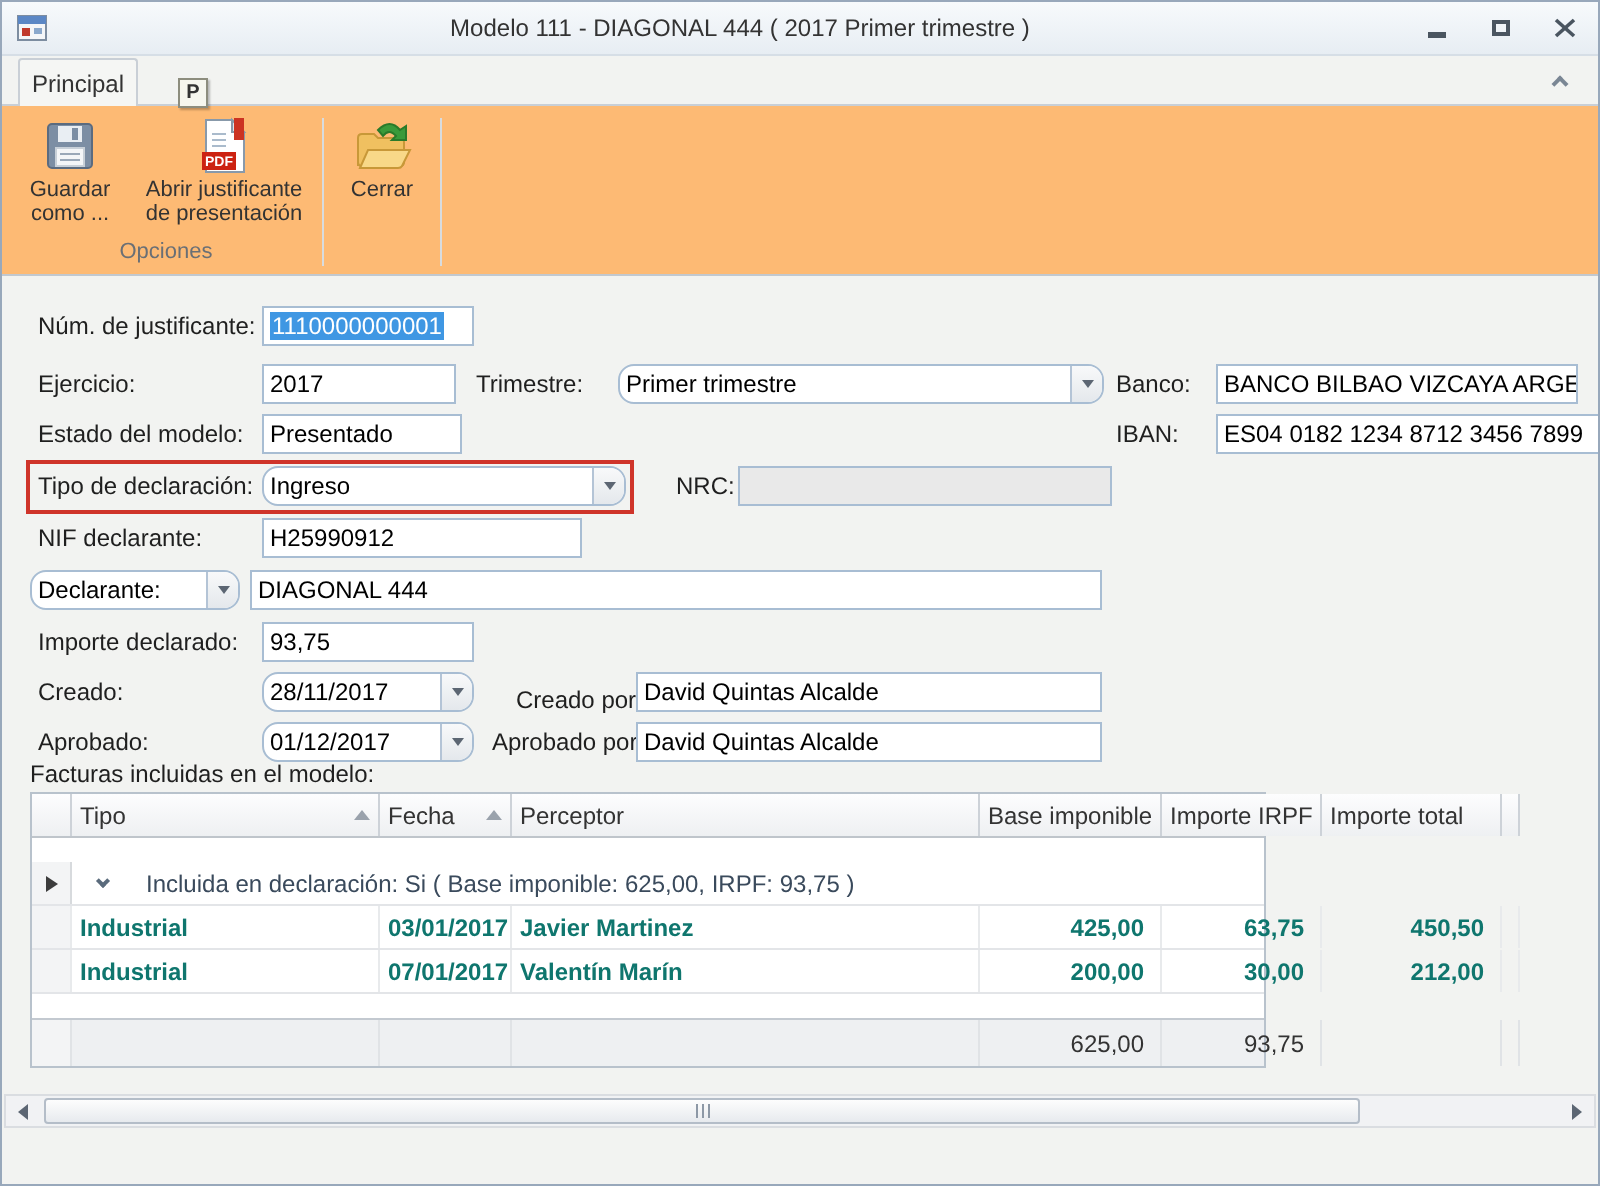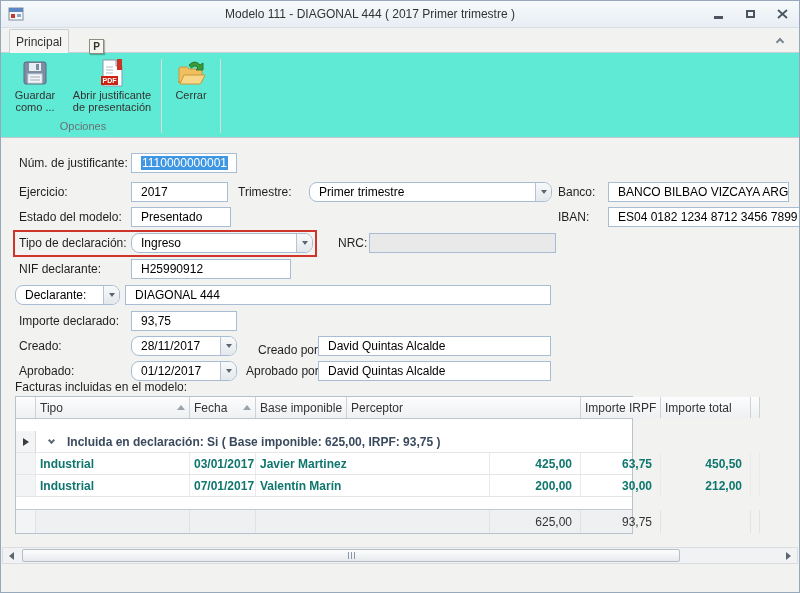--- a/index.html
+++ b/index.html
@@ -22,38 +22,38 @@
   .tabrow { position:absolute; left:0; top:27px; right:0; height:24px; }
   .tab { position:absolute; left:8px; top:1px; width:60px; height:24px; z-index:2;
          background:#f5f6f4; border:1px solid #c9cfd6; border-bottom:none;
          border-radius:2px 2px 0 0; font-size:12px; color:#333;
          display:flex; align-items:center; justify-content:center; }
   .collapse { position:absolute; right:10px; top:6px; width:18px; height:15px;
               display:flex; align-items:flex-start; justify-content:center; }
   .chev-up { display:inline-block; width:6px; height:6px; border:solid #7a8694;
              border-width:0 2px 2px 0; transform:rotate(-135deg); margin-top:5px; }
   .ribbon { position:absolute; left:0; top:51px; right:0; height:86px;
-            background:#5eead4; border-top:1px solid #c9cfd6; border-bottom:1px solid #c2c8cf; }
+            background:#fdba74; border-top:1px solid #c9cfd6; border-bottom:1px solid #c2c8cf; }
   .rbtn { position:absolute; top:4px; height:62px; display:flex; flex-direction:column;
           align-items:center; cursor:default; }
   .ricon { height:32px; display:flex; align-items:center; justify-content:center; }
   .rlabel { font-size:11px; line-height:12px; color:#333; white-space:nowrap; }
   .rsep { position:absolute; top:6px; height:74px; border-left:1px solid #d8dcdf; }
   .grouplabel { position:absolute; left:6px; width:152px; top:67px; text-align:center;
                 font-size:11px; color:#6a6f75; }
   .keytip { position:absolute; left:88px; top:38px; width:15px; height:15px; z-index:5;
             background:#f6f6ee; border:1px solid #8d8d7e; box-shadow:1px 1px 1px rgba(0,0,0,.25);
             font-size:10px; font-weight:bold; color:#333; display:flex; align-items:center;
             justify-content:center; }
 
   
   .flabel { position:absolute; font-size:12px; color:#1f1f1f; line-height:20px;
             height:20px; white-space:nowrap; }
   .fld { position:absolute; height:20px; background:#fff; border:1px solid #a8bdd3;
-         font-size:12px; line-height:18px; padding:0 9px; white-space:nowrap;
+         font-size:12px; line-height:18px; padding:0 3px; white-space:nowrap;
          overflow:hidden; color:#000; }
   .fld.disabled { background:#e9e9e9; }
   .combo { padding-right:18px;border-radius:8px; }
   .dd { position:absolute; right:0; top:0; bottom:0; width:16px;
         background:linear-gradient(#f8f9fa,#e4e8ec); border-left:1px solid #b4c4d6;
         display:flex; align-items:center; justify-content:center; }
   .dd i { width:0; height:0; border-left:3px solid transparent;
           border-right:3px solid transparent; border-top:4px solid #5c6673; }
   .selected-text { background:#3f97e3; color:#fff; padding:0 1px; }
   .redbox { position:absolute; left:12px; top:229px; width:304px; height:27px;
@@ -69,21 +69,21 @@
   .fill { flex:1 1 auto; }
   .gutter { width:20px; background:#f3f4f5; border-right:1px solid #d7dadd; padding:0;
             justify-content:center; }
   .ghead { height:22px; display:flex; border-bottom:1px solid #bfc5cb; }
   .ghead .gcell { background:linear-gradient(#fdfdfe,#eef0f2); border-right:1px solid #cdd2d8;
                   color:#333; }
   .sortup { width:0; height:0; border-left:4px solid transparent; border-right:4px solid transparent;
             border-bottom:5px solid #9aa2ac; margin-left:auto; }
   .gspacer { height:12px; }
   .grouprow { height:22px; border-bottom:1px solid #e3e5e8; }
-  .groupcell { flex:1; font-weight:bold; color:#3a4a5c; gap:10px; }
+  .groupcell { flex:1; font-weight:normal; color:#3a4a5c; gap:16px; }
   .chev-down { display:inline-block; width:5px; height:5px; border:solid #5a6b7c;
                border-width:0 2px 2px 0; transform:rotate(45deg); margin:0 3px 2px 9px; }
   .rowptr { width:0; height:0; border-top:4px solid transparent;
             border-bottom:4px solid transparent; border-left:6px solid #3c3c3c; }
   .datarow { height:22px; border-bottom:1px solid #e3e5e8; font-weight:bold; color:#0f766e; }
   .datarow .gcell { border-right:1px solid #e8eaec; }
   .num { justify-content:flex-end; padding-right:8px; }
   .gfill { flex:1 1 auto; }
   .gsummary { height:24px; display:flex; background:#eef0f2; border-top:1px solid #c3c9d0;
               color:#333; }
@@ -252,25 +252,25 @@
     <div class="ghead">
       <div class="gcell gutter"></div>
       <div class="gcell" style="width:154px;">
           <span>Tipo</span>
           <span class="sortup"></span>
         </div>
       <div class="gcell" style="width:66px;">
           <span>Fecha</span>
           <span class="sortup"></span>
         </div>
+      <div class="gcell" style="width:234px;">
+          <span>Perceptor</span>
+        </div>
       <div class="gcell" style="width:91px;">
           <span>Base imponible</span>
-        </div>
-      <div class="gcell" style="width:234px;">
-          <span>Perceptor</span>
         </div>
       <div class="gcell" style="width:80px;">
           <span>Importe IRPF</span>
         </div>
       <div class="gcell" style="width:90px;">
           <span>Importe total</span>
         </div>
       <div class="gcell fill"></div>
     </div>
 

